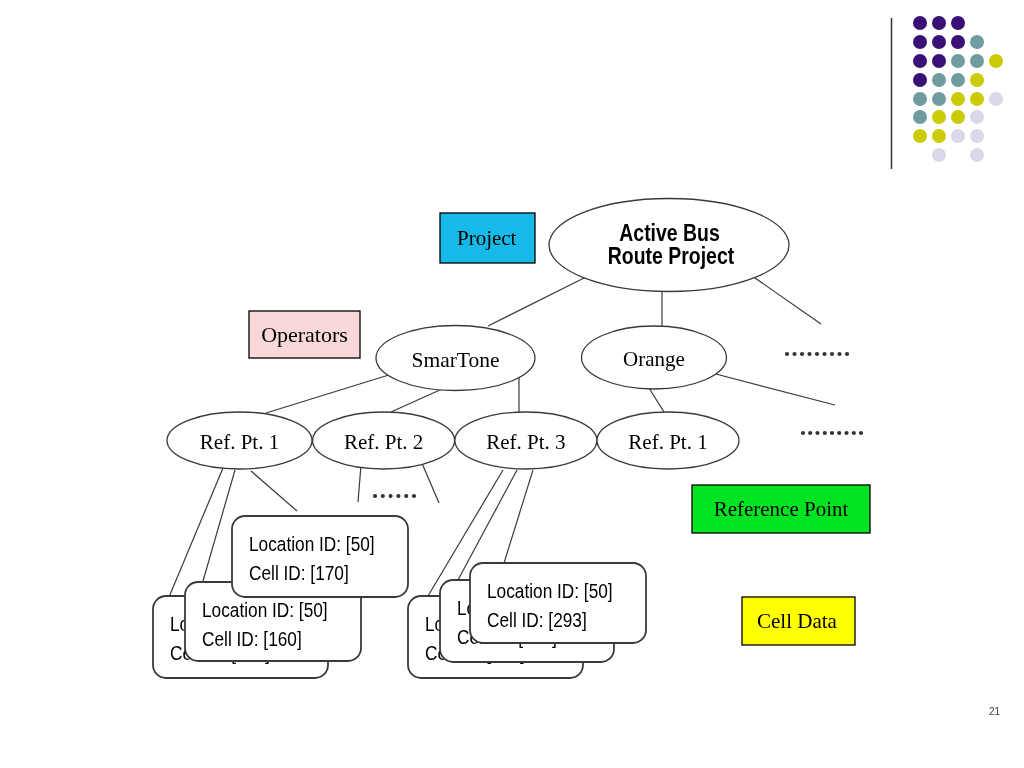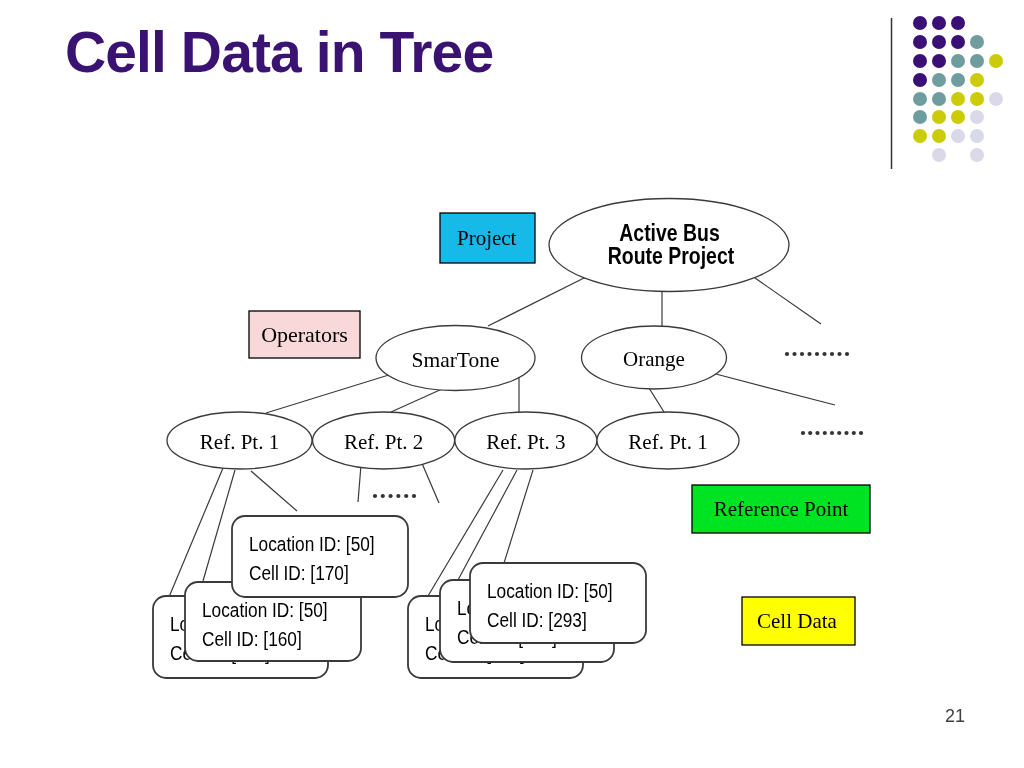--- a/index.html
+++ b/index.html
@@ -3,26 +3,26 @@
 <meta charset="utf-8">
 <style>
   html,body{margin:0;padding:0;}
   body{width:1024px;height:768px;background:#ffffff;overflow:hidden;position:relative;
        font-family:"Liberation Sans", sans-serif;}
   #title{position:absolute;left:65px;top:19.5px;color:#3A1272;
          font-family:"Liberation Sans", sans-serif;font-weight:bold;
          font-size:57px;line-height:65px;}
   #title .l1{letter-spacing:-0.9px;}
   #title .l2{letter-spacing:-1.55px;}
-  #pagenum{position:absolute;left:945px;top:705.5px;color:#3f3f3f;font-size:18px;}
+  #pagenum{position:absolute;left:989px;top:705.5px;color:#3f3f3f;font-size:10px;}
   svg{position:absolute;left:0;top:0;}
 </style>
 </head>
 <body>
-<div id="title"><span class="l1">Cell Data in Tree</span><br></div>
+<div id="title"><br></div>
 <div id="pagenum">21</div>
 <svg width="1024" height="768" viewBox="0 0 1024 768">
 
   <line x1="891.5" y1="18" x2="891.5" y2="169" stroke="#333333" stroke-width="1.5"></line>
 
   <g id="dots">
     <circle cx="920" cy="23" r="7" fill="#3a1076"></circle>
     <circle cx="939" cy="23" r="7" fill="#3a1076"></circle>
     <circle cx="958" cy="23" r="7" fill="#3a1076"></circle>
     <circle cx="920" cy="42" r="7" fill="#3a1076"></circle>

